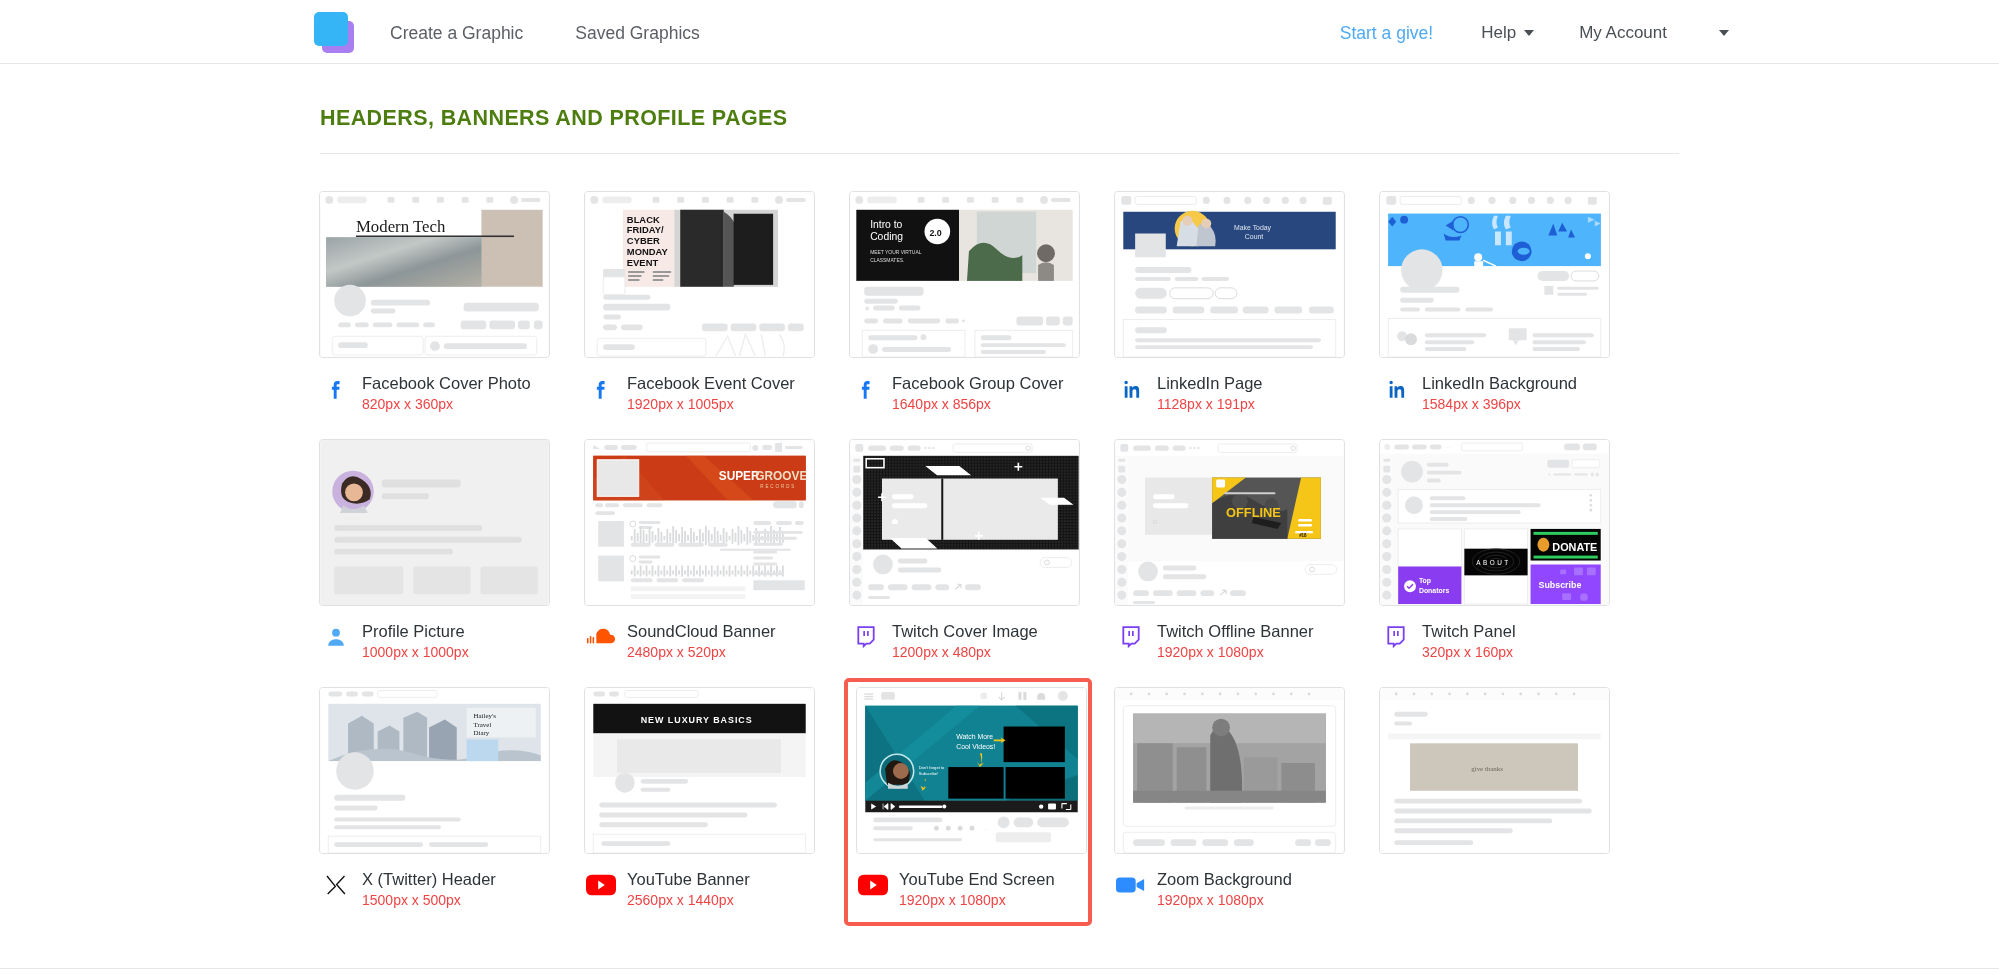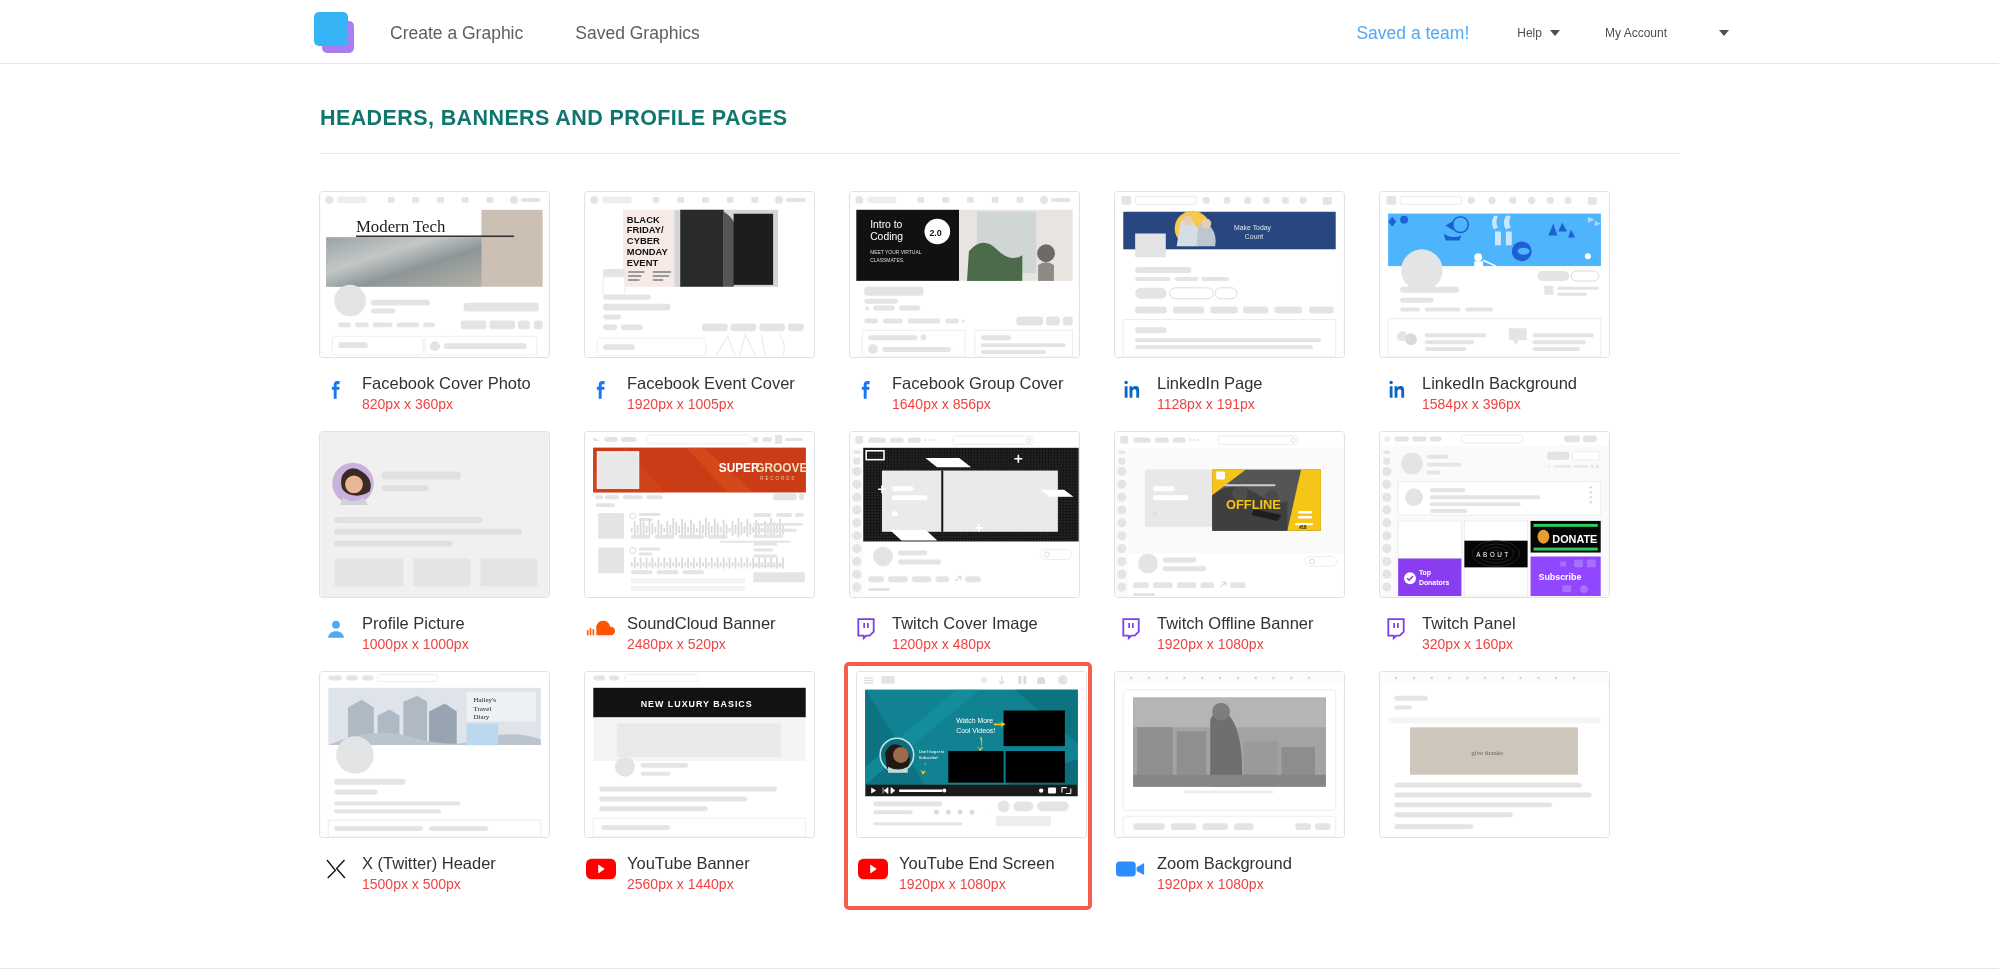--- a/index.html
+++ b/index.html
@@ -46,21 +46,21 @@
   }
   .nav-right .start-team {
     color: #4fa9f5;
     font-size: 17.5px;
     margin-right: 48px;
     cursor: pointer;
     white-space: nowrap;
   }
   .nav-right .menu-item {
     color: #4a4f55;
-    font-size: 12px;
+    font-size: 17px;
     margin-right: 45px;
     cursor: pointer;
     display: flex;
     align-items: center;
     white-space: nowrap;
   }
   .nav-right .menu-item:last-child { margin-right: 0; gap: 44px; }
   .caret {
     display: inline-block;
     margin-left: 8px;
@@ -70,35 +70,35 @@
     border-top: 6px solid #4a4f55;
   }
 
   
   .page { padding-top: 42px; }
   .section-title {
     margin-left: 320px;
     font-size: 21.5px;
     font-weight: bold;
     letter-spacing: 0.4px;
-    color: #0f766e;
+    color: #4d7c0f;
     font-family: "Liberation Sans", sans-serif;
   }
   .divider {
     margin: 22px 320px 0 320px;
     height: 1px;
     background: #e4e6e8;
   }
 
   .grid {
     margin: 28px 0 0 0;
     padding-left: 314px;
     display: grid;
     grid-template-columns: repeat(5, 265px);
-    row-gap: 8px;
+    row-gap: 16px;
     width: 1999px;
   }
   .cell { width: 265px; padding: 9px 0 0 0; position: relative; }
 
   .thumb-wrap {
     width: 231px;
     height: 167px;
     margin: 0 0 0 5px;
     border: 1px solid #dfe1e4;
     border-radius: 4px;
@@ -161,21 +161,21 @@
 <div class="navbar">
   <div class="nav-left">
     <div class="logo">
       <div class="sq-purple"></div>
       <div class="sq-blue"></div>
     </div>
     <span class="nav-link">Create a Graphic</span>
     <span class="nav-link">Saved Graphics</span>
   </div>
   <div class="nav-right">
-    <span class="start-team">Saved a team!</span>
+    <span class="start-team">Start a give!</span>
     <span class="menu-item">
       <span>Help</span>
       <span class="caret"></span>
     </span>
     <span class="menu-item">
       <span>My Account</span>
       <span class="caret"></span>
     </span>
   </div>
 </div>

